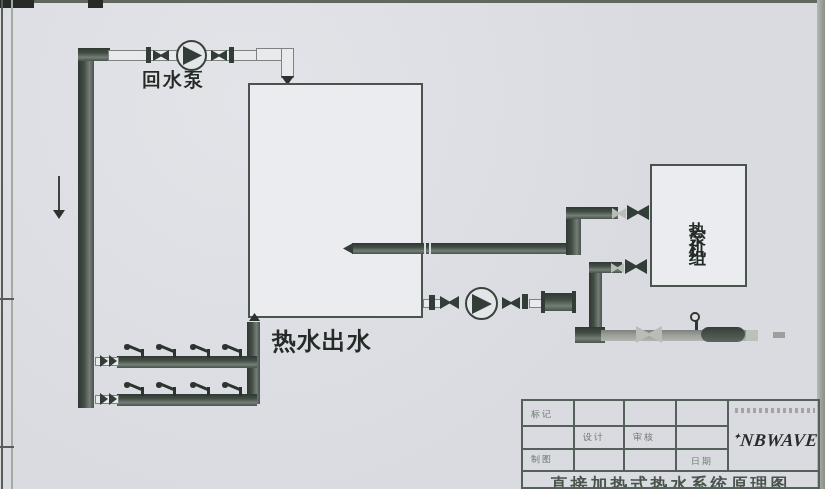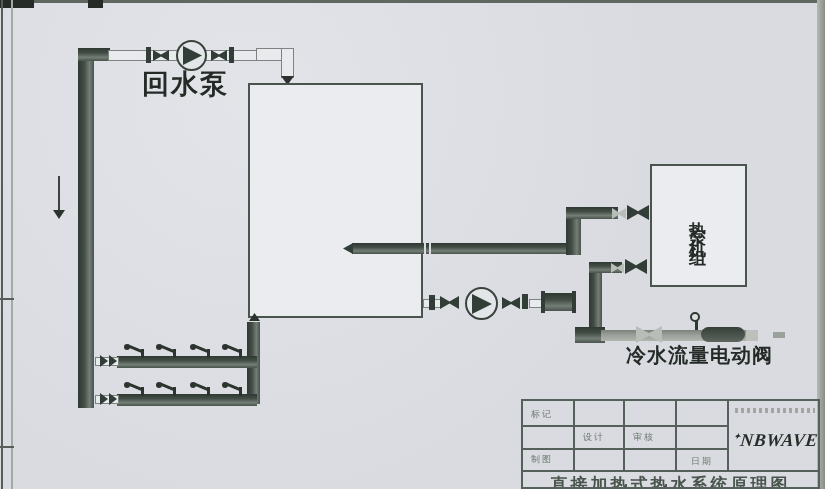--- a/index.html
+++ b/index.html
@@ -55,21 +55,21 @@
   <div class="abs tick" style="left:146px;top:47px;width:5px;height:16px"></div>
   <div class="abs bow" style="left:153px;top:50px;width:16px;height:11px"></div>
   <div class="abs pump" style="left:176px;top:40px;width:31px;height:31px">
     <div class="abs tri-r" style="left:5px;top:4px;width:19px;height:19px"></div>
   </div>
   <div class="abs bow" style="left:211px;top:50px;width:16px;height:11px"></div>
   <div class="abs tick" style="left:229px;top:47px;width:5px;height:16px"></div>
   <div class="abs pl" style="left:256px;top:48px;width:38px;height:13px"></div>
   <div class="abs pl" style="left:281px;top:48px;width:13px;height:30px"></div>
   <div class="abs tri-d" style="left:281px;top:76px;width:13px;height:9px"></div>
-  <div class="abs lbl" style="left:142px;top:70px;font-size:27px;letter-spacing:2px">回水泵</div>
+  <div class="abs lbl" style="left:142px;top:70px;font-size:19px;letter-spacing:2px">回水泵</div>
 
   <div class="abs" style="left:58px;top:176px;width:2px;height:36px;background:#3c433e"></div>
   <div class="abs tri-d" style="left:53px;top:210px;width:12px;height:9px"></div>
 
   <div class="abs box" style="left:248px;top:83px;width:175px;height:235px"></div>
 
   <div class="abs pdv" style="left:247px;top:322px;width:13px;height:82px"></div>
   <div class="abs tri-u" style="left:249px;top:313px;width:11px;height:8px"></div>
   <div class="abs pd" style="left:117px;top:356px;width:140px;height:12px"></div>
   <div class="abs pd" style="left:117px;top:394px;width:140px;height:12px"></div>
@@ -114,20 +114,21 @@
       <span style="left:3px;top:3px;width:15px;height:3px;transform:rotate(22deg)"></span>
       <span style="right:2px;top:5px;width:3px;height:9px"></span>
     </div>
 
   <div class="abs pl" style="left:95px;top:357px;width:24px;height:9px"></div>
   <div class="abs tri-r" style="left:100px;top:355px;width:8px;height:12px"></div>
   <div class="abs tri-r" style="left:109px;top:355px;width:8px;height:12px"></div>
   <div class="abs pl" style="left:95px;top:395px;width:24px;height:9px"></div>
   <div class="abs tri-r" style="left:100px;top:393px;width:8px;height:12px"></div>
   <div class="abs tri-r" style="left:109px;top:393px;width:8px;height:12px"></div>
+  <div class="abs lbl" style="left:272px;top:329px;font-size:24px;letter-spacing:1px">热水出水</div>
 
   <div class="abs pd" style="left:352px;top:243px;width:216px;height:11px"></div>
   <div class="abs tri-l" style="left:343px;top:243px;width:10px;height:11px"></div>
   <div class="abs" style="left:424px;top:243px;width:2px;height:11px;background:var(--background)"></div>
   <div class="abs" style="left:429px;top:243px;width:2px;height:11px;background:var(--background)"></div>
   <div class="abs pdv" style="left:566px;top:207px;width:15px;height:48px"></div>
   <div class="abs pd" style="left:566px;top:207px;width:52px;height:12px"></div>
   <div class="abs bowl" style="left:612px;top:208px;width:14px;height:11px"></div>
   <div class="abs bow" style="left:627px;top:205px;width:22px;height:15px"></div>
 
@@ -154,21 +155,20 @@
   <div class="abs tick" style="left:572px;top:291px;width:4px;height:22px"></div>
 
   <div class="abs pd" style="left:575px;top:327px;width:30px;height:16px"></div>
   <div class="abs" style="left:601px;top:330px;width:155px;height:11px;background:linear-gradient(to bottom,#7c817b,#9aa099 45%,#b0b5ae)"></div>
   <div class="abs bowl" style="left:636px;top:326px;width:26px;height:17px"></div>
   <div class="abs" style="left:695px;top:321px;width:3px;height:9px;background:#2f3933"></div>
   <div class="abs" style="left:690px;top:312px;width:10px;height:10px;border:2px solid #2f3933;border-radius:50%;background:#dfe2e0"></div>
   <div class="abs" style="left:701px;top:327px;width:44px;height:15px;border-radius:8px;background:linear-gradient(to bottom,#353f39,#5c665e)"></div>
   <div class="abs" style="left:746px;top:330px;width:12px;height:11px;background:#bcc0ba"></div>
   <div class="abs" style="left:773px;top:332px;width:12px;height:6px;background:#9aa19a"></div>
-  <div class="abs lbl" style="left:626px;top:345px;font-size:20px;letter-spacing:1px">冷水流量电动阀</div>
 
   <div class="abs" style="left:521px;top:399px;width:299px;height:90px;border:2px solid #55605a;overflow:hidden">
     <div class="abs fine" style="left:0;top:24px;width:204px;height:2px"></div>
     <div class="abs fine" style="left:0;top:47px;width:204px;height:2px"></div>
     <div class="abs fine" style="left:0;top:69px;width:295px;height:2px"></div>
     <div class="abs fine" style="left:50px;top:0;width:2px;height:69px"></div>
     <div class="abs fine" style="left:100px;top:0;width:2px;height:69px"></div>
     <div class="abs fine" style="left:152px;top:0;width:2px;height:69px"></div>
     <div class="abs fine" style="left:204px;top:0;width:2px;height:69px"></div>
     <div class="abs tb-lbl" style="left:8px;top:7px">标记</div>

